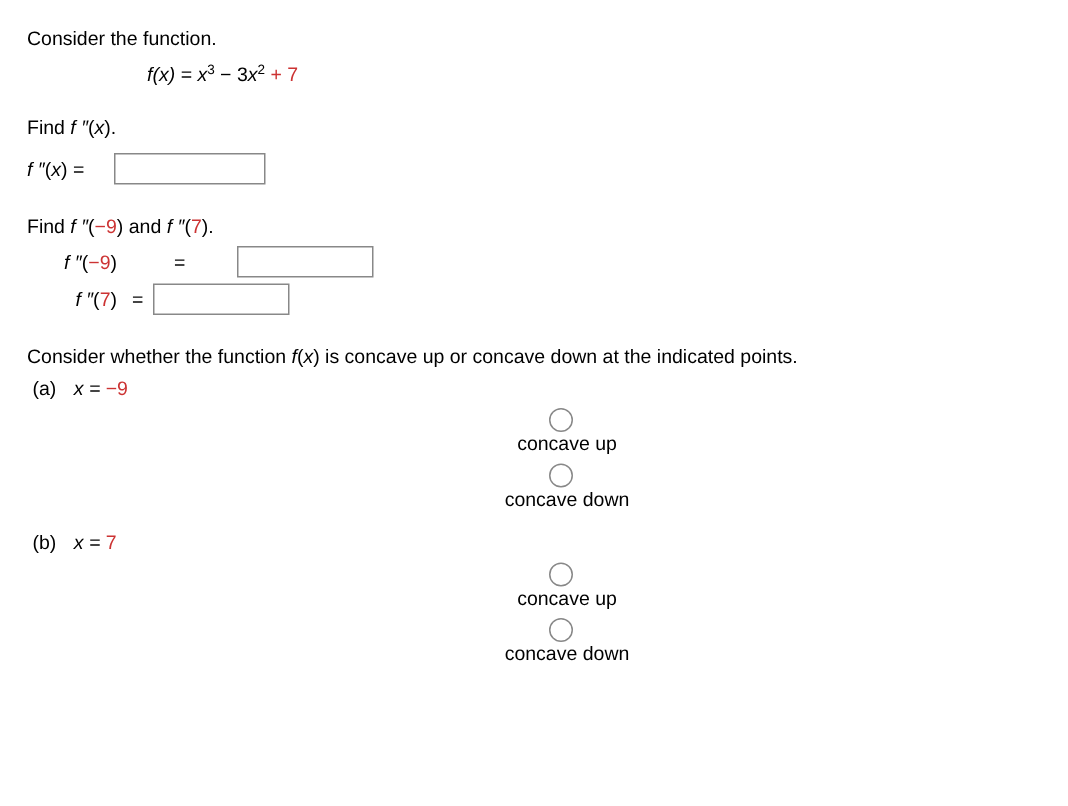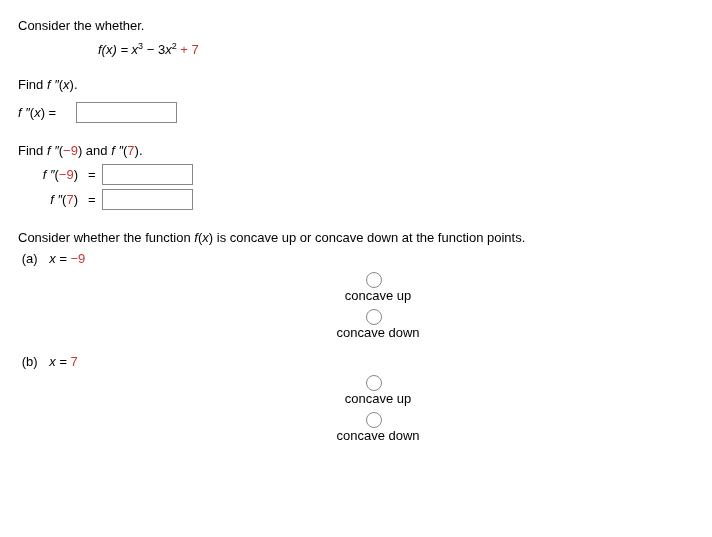--- a/index.html
+++ b/index.html
@@ -69,21 +69,21 @@
       border-radius: 50%;
       margin-right: 8px;
       display: inline-block;
       flex-shrink: 0;
     }
   </style>
 </head>
 <body>
 
 <div class="section">
-  <div>Consider the whether.</div>
+  <div>Consider the function.</div>
   <div class="equation">
     <span class="fn">f(x) = </span><span class="fn">x</span><sup>3</sup><span style="font-style:normal"> − </span><span style="font-style:normal">3</span><span class="fn">x</span><sup>2</sup><span class="red" style="font-style:normal"> + </span><span class="red" style="font-style:normal">7</span>
   </div>
 </div>
 
 <div class="section">
 </div>
 
 <div class="section">
   <div class="italic">
@@ -92,35 +92,35 @@
   <div class="input-row">
     <span class="input-label"><span>f ″</span><span style="font-style:normal">(</span><span>x</span><span style="font-style:normal">) =</span></span>
     <input type="text" style="">
   </div>
 </div>
 
 <div class="section">
   <div>
     <span>Find </span><span class="italic">f ″</span><span>(</span><span class="red">−9</span><span>) and </span><span class="italic">f ″</span><span>(</span><span class="red">7</span><span>).</span>
   </div>
-  <div class="eval-row" style="margin-top:6px;">
+  <div class="eval-row" style="margin-top:6px;gap:28px;">
     <span class="sub-label"><span>f ″</span><span style="font-style:normal">(</span><span class="red" style="font-style:normal">−9</span><span style="font-style:normal">)</span></span>
     <span class="eq">=</span>
     <input type="text" class="narrow" style="">
   </div>
   <div class="eval-row">
     <span class="sub-label"><span>f ″</span><span style="font-style:normal">(</span><span class="red" style="font-style:normal">7</span><span style="font-style:normal">)</span></span>
     <span class="eq">=</span>
     <input type="text" class="narrow" style="">
   </div>
 </div>
 
 <div class="section">
   <div>
-    <span>Consider whether the function </span><span class="italic">f</span><span>(</span><span class="italic">x</span><span>) is concave up or concave down at the function points.</span>
+    <span>Consider whether the function </span><span class="italic">f</span><span>(</span><span class="italic">x</span><span>) is concave up or concave down at the indicated points.</span>
   </div>
 
   <div class="mc-block">
     <div class="mc-label">
       &nbsp;<span class="part">(a)</span>
       <span class="italic">x = </span><span class="red">−9</span>
     </div>
     <div class="options">
       <div class="option-row">
         <span class="radio"></span>

